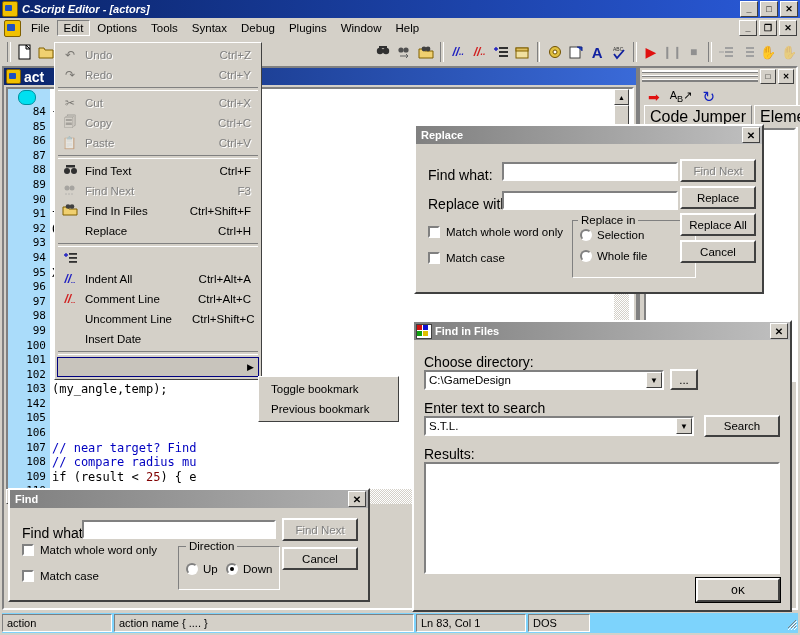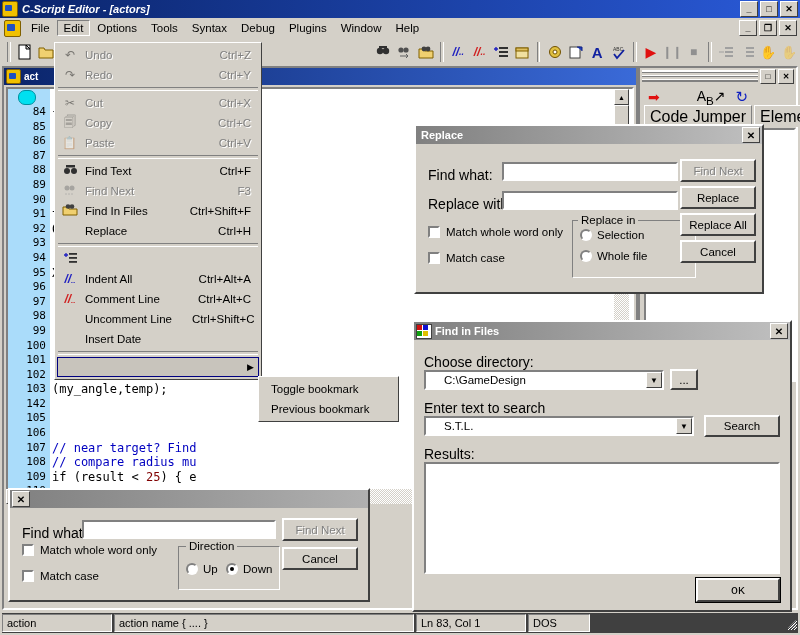--- a/index.html
+++ b/index.html
@@ -52,21 +52,21 @@
   .tsep{width:2px;height:20px;border-left:1px solid #808080;border-right:1px solid #fff;
     margin:0 3px;}
 
   
   #mdiclient{position:absolute;left:2px;top:66px;right:2px;bottom:25px;
     background:#808080;border:2px solid;border-color:#808080 #fff #fff #808080;}
 
   
   #child{position:absolute;left:0px;top:0px;width:632px;height:540px;background:#d4d0c8;}
   .childtitle{height:17px;background:linear-gradient(to right,#0a246a,#3a6ad8);
-    display:flex;align-items:center;color:#fff;font-weight:bold;font-size:10px;padding:0 2px;}
+    display:flex;align-items:center;color:#fff;font-weight:bold;font-size:14px;padding:0 2px;}
   .childtitle .ct-text{margin-left:3px;flex:1;overflow:hidden;white-space:nowrap;}
 
   
   #codearea{position:absolute;left:2px;top:19px;width:624px;height:400px;
     background:#fff;border:2px solid;border-color:#808080 #fff #fff #808080;
     overflow:hidden;}
   #gutter{position:absolute;left:0;top:0;width:42px;height:100%;background:#aadcfa;
     text-align:right;font-family:"DejaVu Sans Mono",monospace;font-size:11px;
     color:#000;padding-top:1px;box-sizing:border-box;}
   #gutter div{height:14.6px;line-height:14.6px;padding-right:4px;}
@@ -74,21 +74,21 @@
     font-family:"DejaVu Sans Mono",monospace;font-size:12px;white-space:pre;
     padding-top:1px;color:#000;}
   #codetext div{height:14.6px;line-height:14.6px;}
   .cmt{color:#0000c0;}
   .num{color:#800000;}
   .bookmark-dot{position:absolute;left:8px;top:0px;width:16px;height:13px;
     background:#00e0f0;border:1px solid #0090a0;border-radius:7px;}
 
   
   #statusbar{position:absolute;left:2px;bottom:2px;right:2px;height:20px;
-    background:#404040;display:flex;align-items:center;gap:2px;}
+    background:#7dd3fc;display:flex;align-items:center;gap:2px;}
   .sb-cell{height:16px;border:1px solid;border-color:#808080 #fff #fff #808080;
     display:flex;align-items:center;padding:0 4px;font-size:11px;background:#d4d0c8;}
   .sb-grip{width:14px;height:14px;margin-left:auto;}
 
   
   #rightpanel{position:absolute;left:636px;top:0px;width:156px;height:540px;
     background:#d4d0c8;}
   .panel-titlerow{height:16px;display:flex;align-items:center;padding:0 2px;gap:2px;}
   .panel-gripper{flex:1;height:10px;
     background:repeating-linear-gradient(to bottom,#fff 0 1px,#808080 1px 2px,transparent 2px 4px);
@@ -150,21 +150,21 @@
   .rdo{position:absolute;display:flex;align-items:center;font-size:11.5px;}
   .rdo .circ{width:12px;height:12px;border-radius:50%;background:#fff;
     border:2px solid;border-color:#808080 #fff #fff #808080;margin-right:5px;
     box-sizing:border-box;position:relative;flex:0 0 12px;}
   .rdo.on .circ:after{content:"";position:absolute;left:2px;top:2px;width:4px;height:4px;
     border-radius:50%;background:#000;}
   .gbox{position:absolute;border:1px solid;border-color:#808080 #fff #fff #808080;}
   .gbox-legend{position:absolute;background:#d4d0c8;padding:0 3px;font-size:11.5px;}
   .combo{position:absolute;background:#fff;border:2px solid;
     border-color:#808080 #fff #fff #808080;box-sizing:border-box;display:flex;
-    align-items:center;font-size:11.5px;padding-left:18px;}
+    align-items:center;font-size:11.5px;padding-left:3px;}
   .combo .arw{margin-left:auto;width:16px;height:100%;background:#d4d0c8;
     border:1px solid;border-color:#fff #404040 #404040 #fff;display:flex;
     align-items:center;justify-content:center;font-size:8px;box-sizing:border-box;}
   .listbox{position:absolute;background:#fff;border:2px solid;
     border-color:#808080 #fff #fff #808080;box-sizing:border-box;}
   .fficon{width:14px;height:13px;position:relative;flex:0 0 14px;
     background:#fff;border:1px solid #404040;}
   .fficon i{position:absolute;width:5px;height:5px;display:block;}
 
   
@@ -370,21 +370,21 @@
     </div>
 
     <div id="rightpanel">
       <div class="panel-titlerow">
         <div class="panel-gripper"></div>
         <div class="pbtn">□</div>
         <div class="pbtn">✕</div>
       </div>
       <div class="panel-toolbar">
         <span style="color:#e01010;font-size:14px;">➡</span>
-        <span style="font-size:14px;margin-left:27px;">A<sub>B</sub>↗</span>
+        <span style="font-size:11px;">A<sub>B</sub>↗</span>
         <span style="color:#1020c0;font-size:15px;">↻</span>
       </div>
       <div class="tabrow">
         <div class="tab sel">Code Jumper</div>
         <div class="tab">Element List</div>
       </div>
       <div id="treebox">
         <div style="height:222px"></div>
         <div class="tnode">Panels</div>
         <div class="tnode">Paths</div>
@@ -594,20 +594,21 @@
 
   <div class="dlabel" style="left:10px;top:124px;">Results:</div>
   <div class="listbox" style="left:10px;top:140px;width:356px;height:112px;"></div>
 
   <div class="dbtn def" style="left:690px;top:0px;width:84px;height:24px;
        left:auto;right:10px;top:256px;">OK</div>
 </div>
 
 <div class="dialog" style="left:8px;top:488px;width:358px;height:110px;">
   <div class="dlg-title">
+    <div class="dt-text">Find</div>
     <div class="dlg-x">✕</div>
   </div>
 
   <div class="dlabel" style="left:12px;top:35px;">Find what:</div>
   <div class="dinput" style="left:72px;top:30px;width:194px;height:19px;"></div>
 
   <div class="cbx" style="left:12px;top:54px;">
     <span class="box"></span>
     <span>Match whole word only</span>
   </div>

